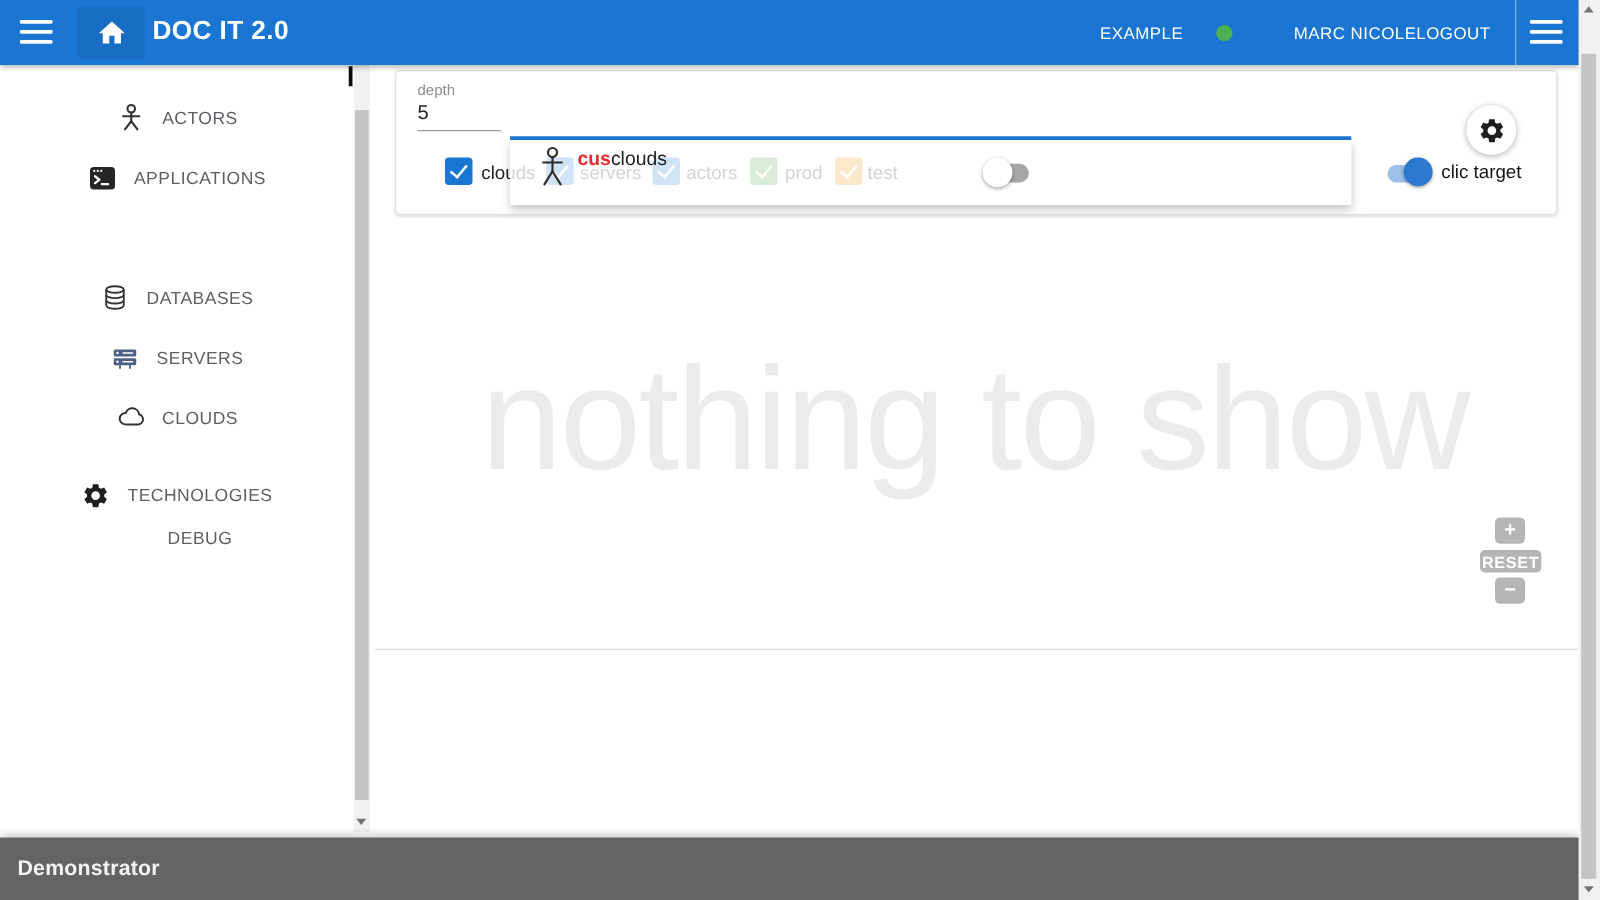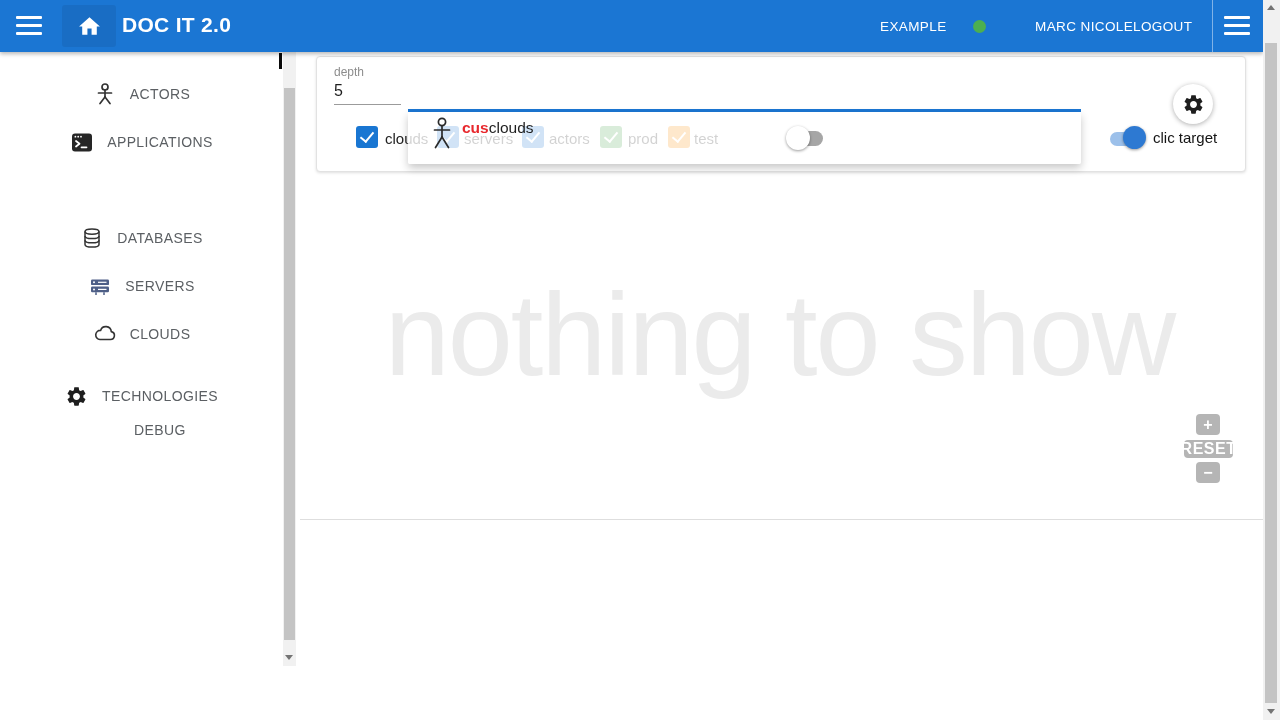--- a/index.html
+++ b/index.html
@@ -256,25 +256,28 @@
       </svg>
     </div>
     <div class="tgl-track" style="left: 793px; top: 75px; width: 34px; height: 14px; background-color: rgb(156, 192, 234);"></div>
     <div class="tgl-knob" style="left: 806px; top: 69px; width: 23px; height: 23px; background-color: rgb(45, 121, 210);"></div>
     <div class="auto-label">clic target</div>
   </section>
 
   <div class="watermark">nothing to show</div>
 
   <button class="zoomctl" style="left:1196px; top:414px; width:24px; height:21px; font-size:16px;">+</button>
-  <button class="zoomctl" style="left:1184px; top:440px; width:49px; height:18px; font-size:16px; letter-spacing:.5px;">RESET</button>
+  <button class="zoomctl" style="left:1184px; top:440px; width:49px; height:18px; font-size:13px; letter-spacing:.5px;">RESET</button>
   <button class="zoomctl" style="left:1196px; top:462px; width:24px; height:21px; font-size:16px;">−</button>
 
   <div class="bottom-divider"></div>
 
+  <footer class="footer">
+    <span class="footer-title">Demonstrator</span>
+  </footer>
 
   <div class="right-scroll">
     <div class="sb-arrow arrow-up" style="left:4px; top:5px;"></div>
     <div class="sb-thumb" style="left:2px; top:43px; width:12px; height:660px;"></div>
     <div class="sb-arrow arrow-down" style="left:4px; top:709px;"></div>
   </div>
 
 </div>
 
 </body></html>

